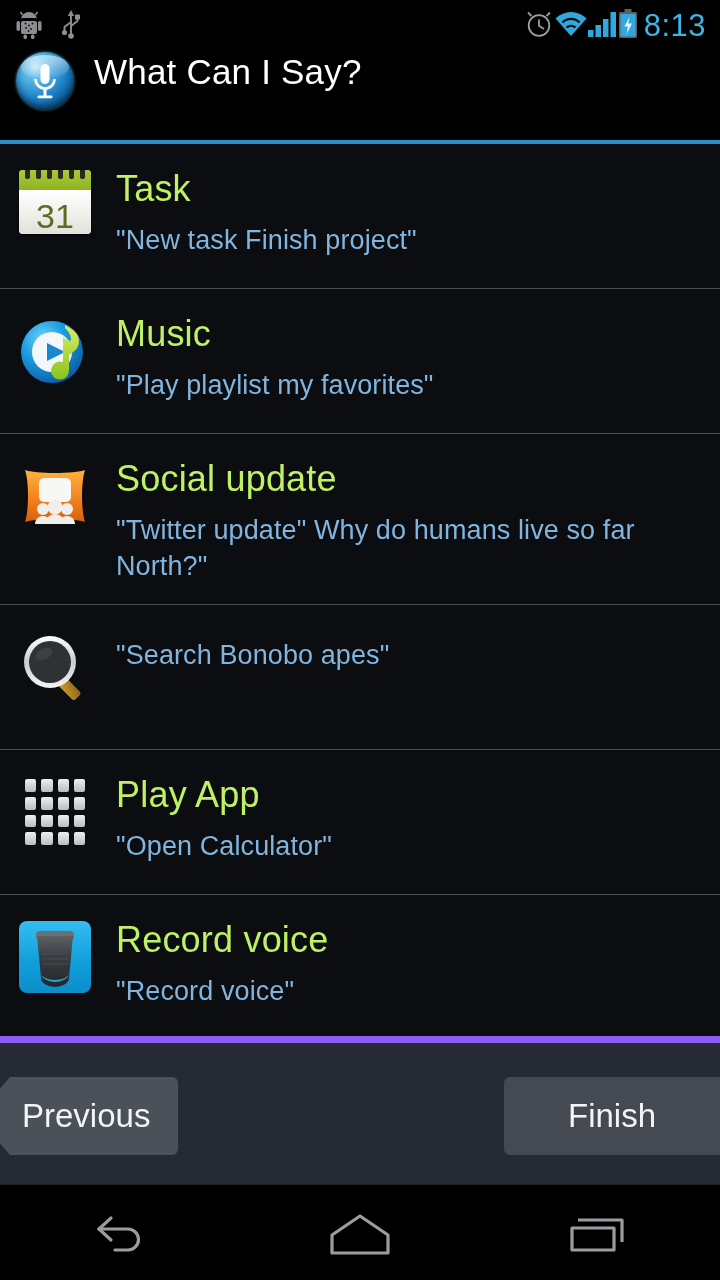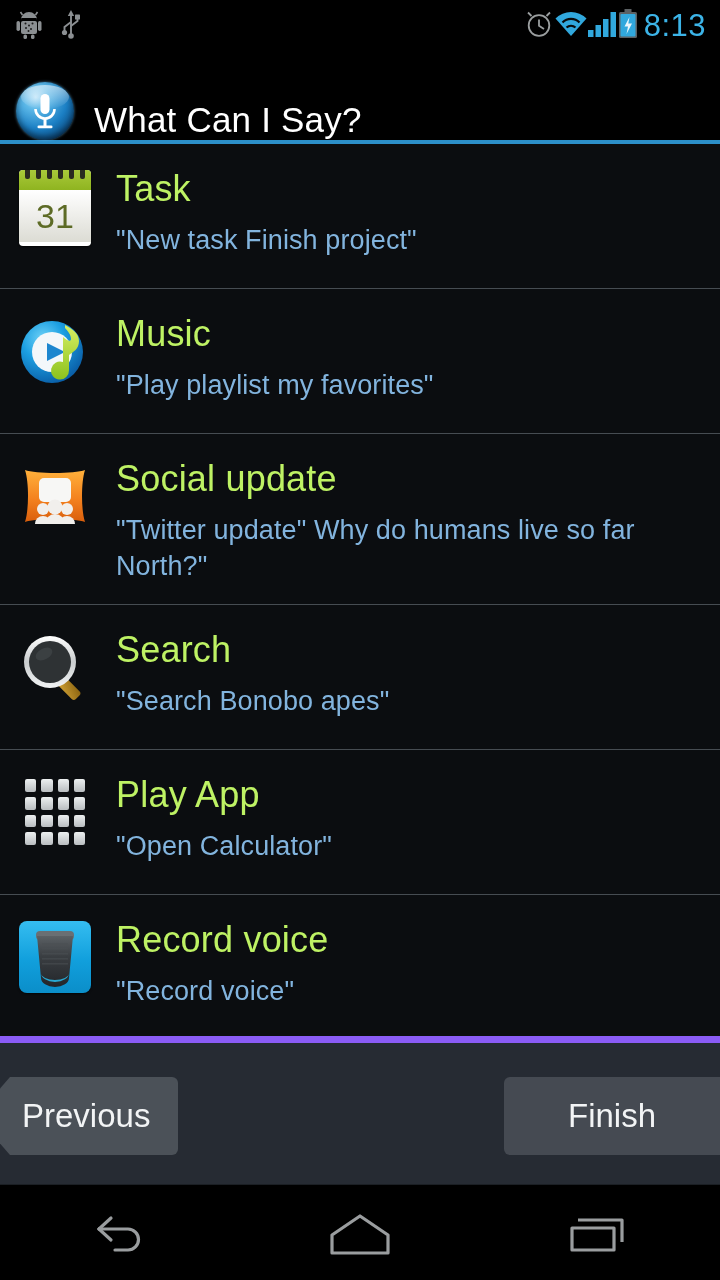--- a/index.html
+++ b/index.html
@@ -29,21 +29,21 @@
   .sb-clock{
     color:#3cb4e8; font-size:31px; letter-spacing:0.5px;
     font-family:"Liberation Sans", sans-serif;
     margin-left:6px;
   }
 
   
   .header{
     height:92px; flex:0 0 92px;
     background:#000;
-    display:flex; align-items:flex-end;
+    display:flex; align-items:flex-start;
     padding-left:16px;
     border-bottom:4px solid #2c8fc9;
     position:relative;
   }
   .app-icon{
     width:58px; height:58px; flex:0 0 58px;
     border-radius:50%;
     background:
       radial-gradient(circle at 34% 26%, #bfe4f8 0%, #5cb8e8 22%, #1b7fc4 55%, #0d4e85 80%, #08325a 100%);
     box-shadow:0 0 3px rgba(110,190,240,.65), inset 0 -3px 6px rgba(0,0,0,.5);
@@ -79,21 +79,21 @@
   .row-title{
     color:#bef264; font-size:36px; line-height:46px;
     font-weight:400; letter-spacing:.2px;
   }
   .row-sub{
     color:#82b4de; font-size:27px; line-height:36px;
     margin-top:10px; letter-spacing:.1px;
   }
 
   
-  .ic-cal{ width:72px; height:76px; border-radius:4px; overflow:hidden;
+  .ic-cal{ width:72px; height:64px; border-radius:4px; overflow:hidden;
     background:#fff; box-shadow:0 1px 2px rgba(0,0,0,.8); position:relative;}
   .ic-cal .top{ height:20px; background:linear-gradient(180deg,#a9c93a,#8fb420); position:relative;}
   .ic-cal .rings{ position:absolute; top:-3px; left:0; width:100%; height:12px;
     display:flex; justify-content:space-evenly; align-items:flex-start;}
   .ic-cal .rings i{ display:block; width:5px; height:12px; background:#2a2a20; border-radius:2px;}
   .ic-cal .body{ height:52px; background:linear-gradient(180deg,#ffffff,#dcdcd4);
     display:flex; align-items:center; justify-content:center;}
   .ic-cal .num{ color:#5d6b25; font-size:34px; font-weight:400; line-height:34px;
     font-family:"Liberation Sans",sans-serif; }
 
@@ -355,21 +355,20 @@
               </linearGradient>
             </defs>
             <rect x="44" y="44" width="11" height="26" rx="3" transform="rotate(-45 49.5 57)" fill="url(#hg)"></rect>
             <circle cx="31" cy="31" r="26" fill="url(#rg)"></circle>
             <circle cx="31" cy="31" r="21" fill="#2e3234"></circle>
             <ellipse cx="25" cy="23" rx="9" ry="5.5" fill="#454a4d" opacity=".6" transform="rotate(-28 25 23)"></ellipse>
           </svg>
         </div>
       </div>
       <div class="row-text">
-        <div class="row-title">Search</div>
         <div class="row-sub">"Search Bonobo apes"</div>
       </div>
     </div>
 
     <div class="row">
       <div class="row-icon">
         <div class="ic-grid">
           <i></i>
             <i></i>
             <i></i>

